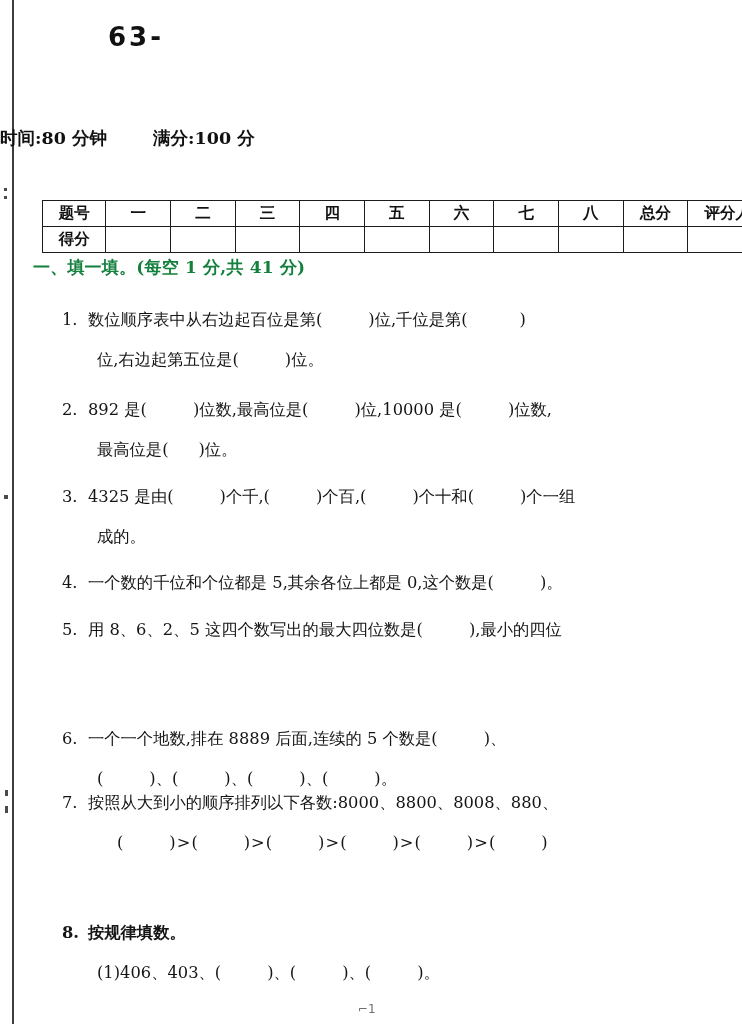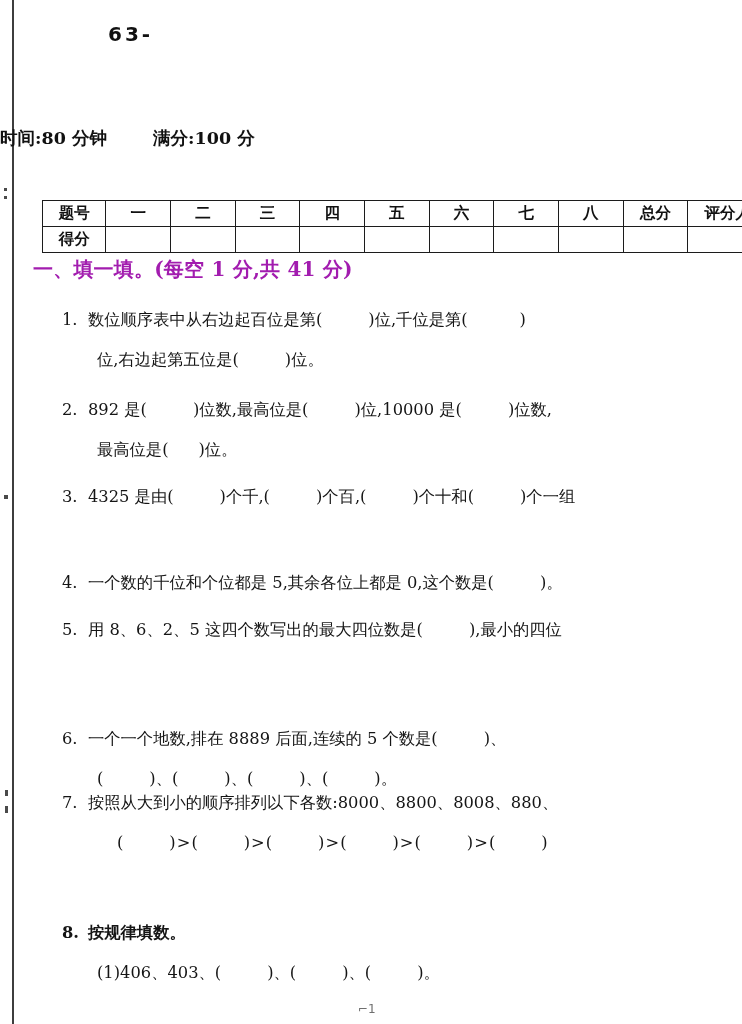--- a/index.html
+++ b/index.html
@@ -28,21 +28,21 @@
   .scan-speck {
     position: absolute;
     background: #4a4a4a;
   }
 
   
   .page-num {
     position: absolute;
     left: 108px;
     top: 22px;
-    font-size: 20px;
+    font-size: 26px;
     letter-spacing: 3px;
     font-family: "DejaVu Sans", "Liberation Sans", sans-serif;
     font-weight: 600;
     color: #111;
   }
 
   
   .exam-meta {
     position: absolute;
     left: 0;
@@ -81,24 +81,24 @@
   .score-table td.hdr-label { width: 54px; }
   .score-table td.col-num   { width: 55px; }
   .score-table td.col-total { width: 55px; }
   .score-table td.col-grader{ width: 68px; }
 
   
   .section-head {
     position: absolute;
     left: 33px;
     top: 256px;
-    font-size: 20px;
+    font-size: 17px;
     font-weight: bold;
     letter-spacing: 0.2px;
-    color: #a21caf;
+    color: #15803d;
   }
 
   
   .q {
     position: absolute;
     left: 62px;
     width: 662px;
     font-size: 16.3px;
     line-height: 40px;
     color: #151515;
@@ -188,20 +188,21 @@
   <span class="ln2"><span>位,右边起第五位是(</span><span class="bk"></span><span>)位。</span></span>
 </div>
 
 <div class="q" style="top:390px;">
   <span class="qno">2.</span><span class="qbody"><span>892 是(</span><span class="bk"></span><span>)位数,最高位是(</span><span class="bk"></span><span>)位,10000 是(</span><span class="bk"></span><span>)位数,</span></span>
   <span class="ln2"><span>最高位是(</span><span class="bk-s"></span><span>)位。</span></span>
 </div>
 
 <div class="q" style="top:477px;">
   <span class="qno">3.</span><span class="qbody"><span>4325 是由(</span><span class="bk"></span><span>)个千,(</span><span class="bk"></span><span>)个百,(</span><span class="bk"></span><span>)个十和(</span><span class="bk"></span><span>)个一组</span></span>
+  <span class="ln2"><span>成的。</span></span>
 </div>
 
 <div class="q" style="top:563px;">
   <span class="qno">4.</span><span class="qbody"><span>一个数的千位和个位都是 5,其余各位上都是 0,这个数是(</span><span class="bk"></span><span>)。</span></span>
 </div>
 
 <div class="q" style="top:610px;">
   <span class="qno">5.</span><span class="qbody"><span>用 8、6、2、5 这四个数写出的最大四位数是(</span><span class="bk"></span><span>),最小的四位</span></span>
 </div>
 

